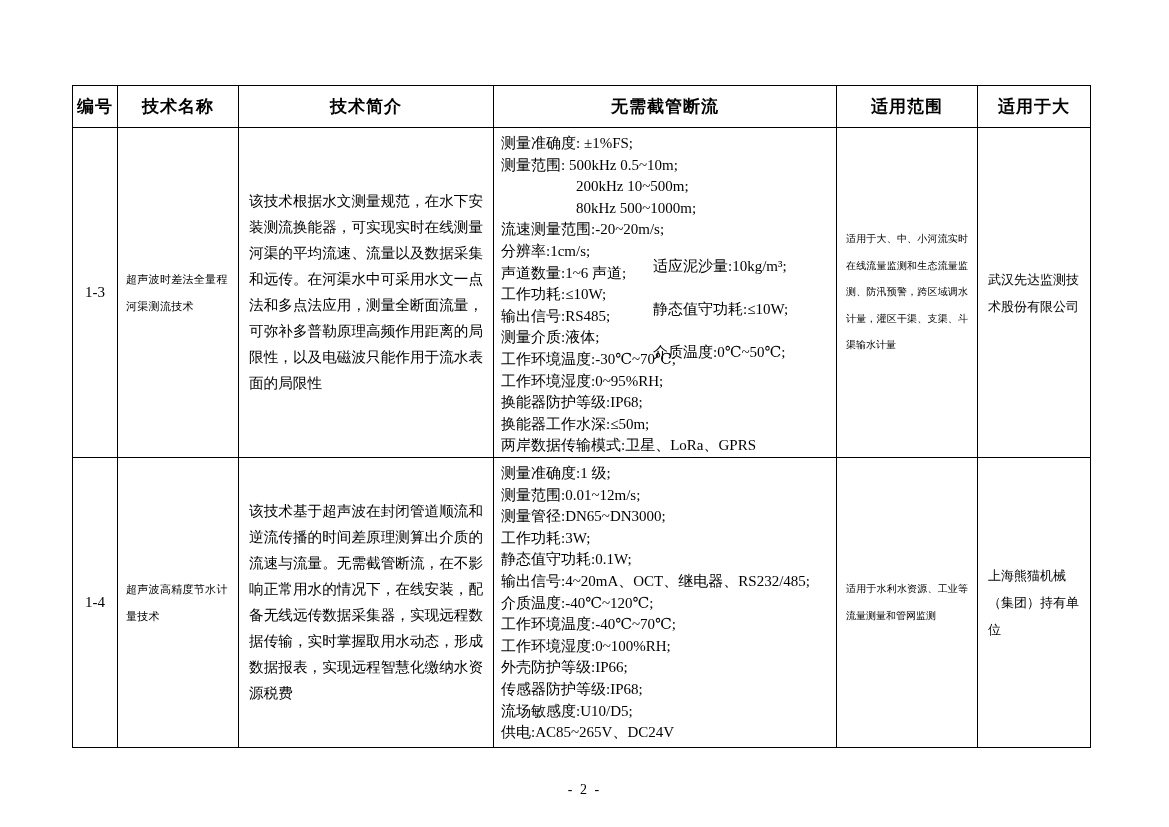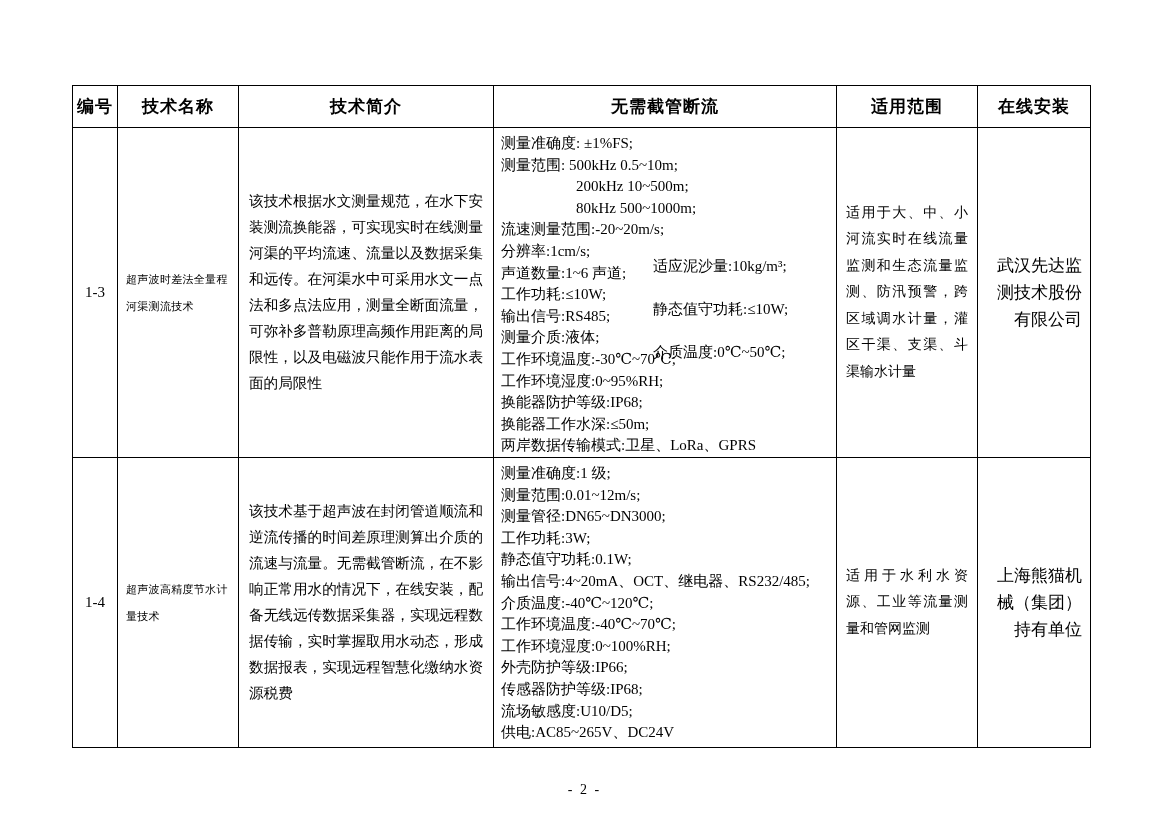--- a/index.html
+++ b/index.html
@@ -29,26 +29,26 @@
   td.cell-intro { font-size:14.6px;font-family:Liberation Mono, monospace; }
   td.cell-intro .inner {
     padding:0 10px; line-height:26px;
     text-align:justify; text-align-last:left;
   }
   td.cell-ind { vertical-align:top; font-size:15px; }
   td.cell-ind .inner { padding:5px 4px 0 7px; }
   .ind-line { position:relative; line-height:21.6px; white-space:nowrap; }
   .ind-line.indent { padding-left:75px; }
   .ind-line .p2 { position:absolute; left:152px; top:15px; }
-  td.cell-scope { font-size:14px;font-family:Liberation Serif, serif; }
+  td.cell-scope { font-size:10px;font-family:Liberation Serif, serif; }
   td.cell-scope .inner {
     padding:0 9px; line-height:26.5px;
     text-align:justify; text-align-last:left;
   }
-  td.cell-holder { font-size:17px;text-align:right; }
+  td.cell-holder { font-size:13px; }
   td.cell-holder .inner { padding:0 8px 0 10px; line-height:27px; }
   .page-footer {
     position:absolute; top:782px; left:0; width:100%;
     text-align:center; font-size:14px; letter-spacing:2px;
   }
 </style>
 </head>
 <body>
 
 <table class="doc-table">
@@ -60,21 +60,21 @@
     <col style="width:141px">
     <col style="width:113px">
   </colgroup>
   <thead>
     <tr>
       <th>编号</th>
       <th>技术名称</th>
       <th>技术简介</th>
       <th>无需截管断流</th>
       <th>适用范围</th>
-      <th>在线安装</th>
+      <th>适用于大</th>
     </tr>
   </thead>
   <tbody id="table-body">
   <tr class="body-row-0">
     <td class="cell-id">
       <span>1-3</span>
     </td>
     <td class="cell-name">
       <div class="inner">超声波时差法全量程河渠测流技术</div>
     </td>

